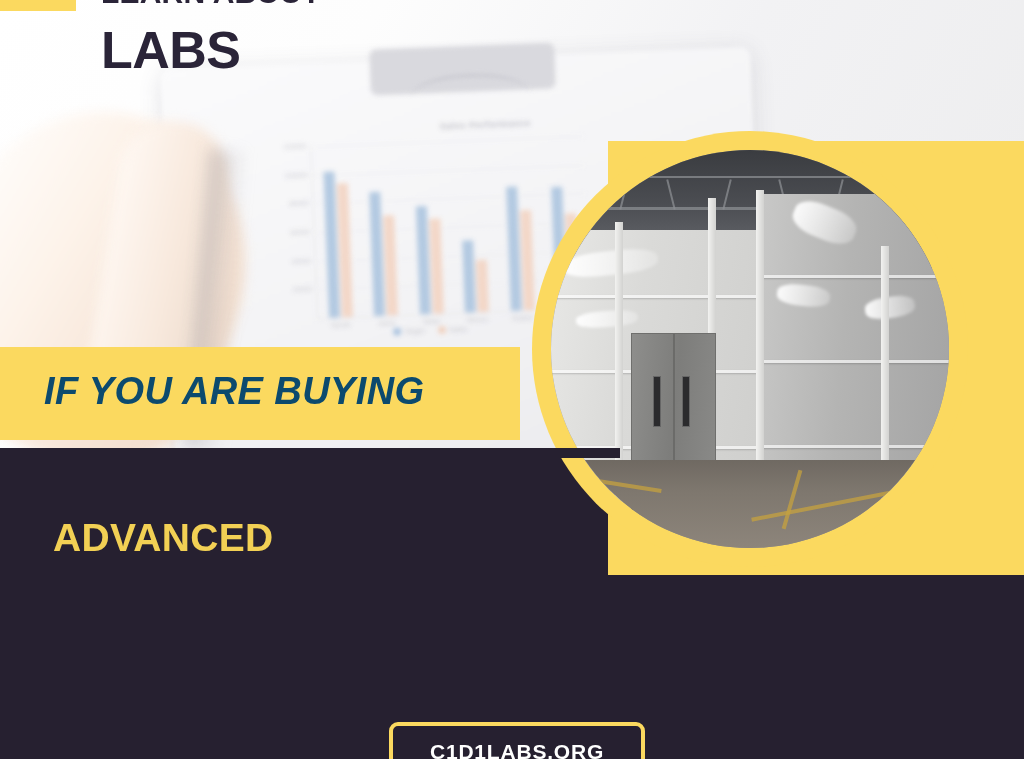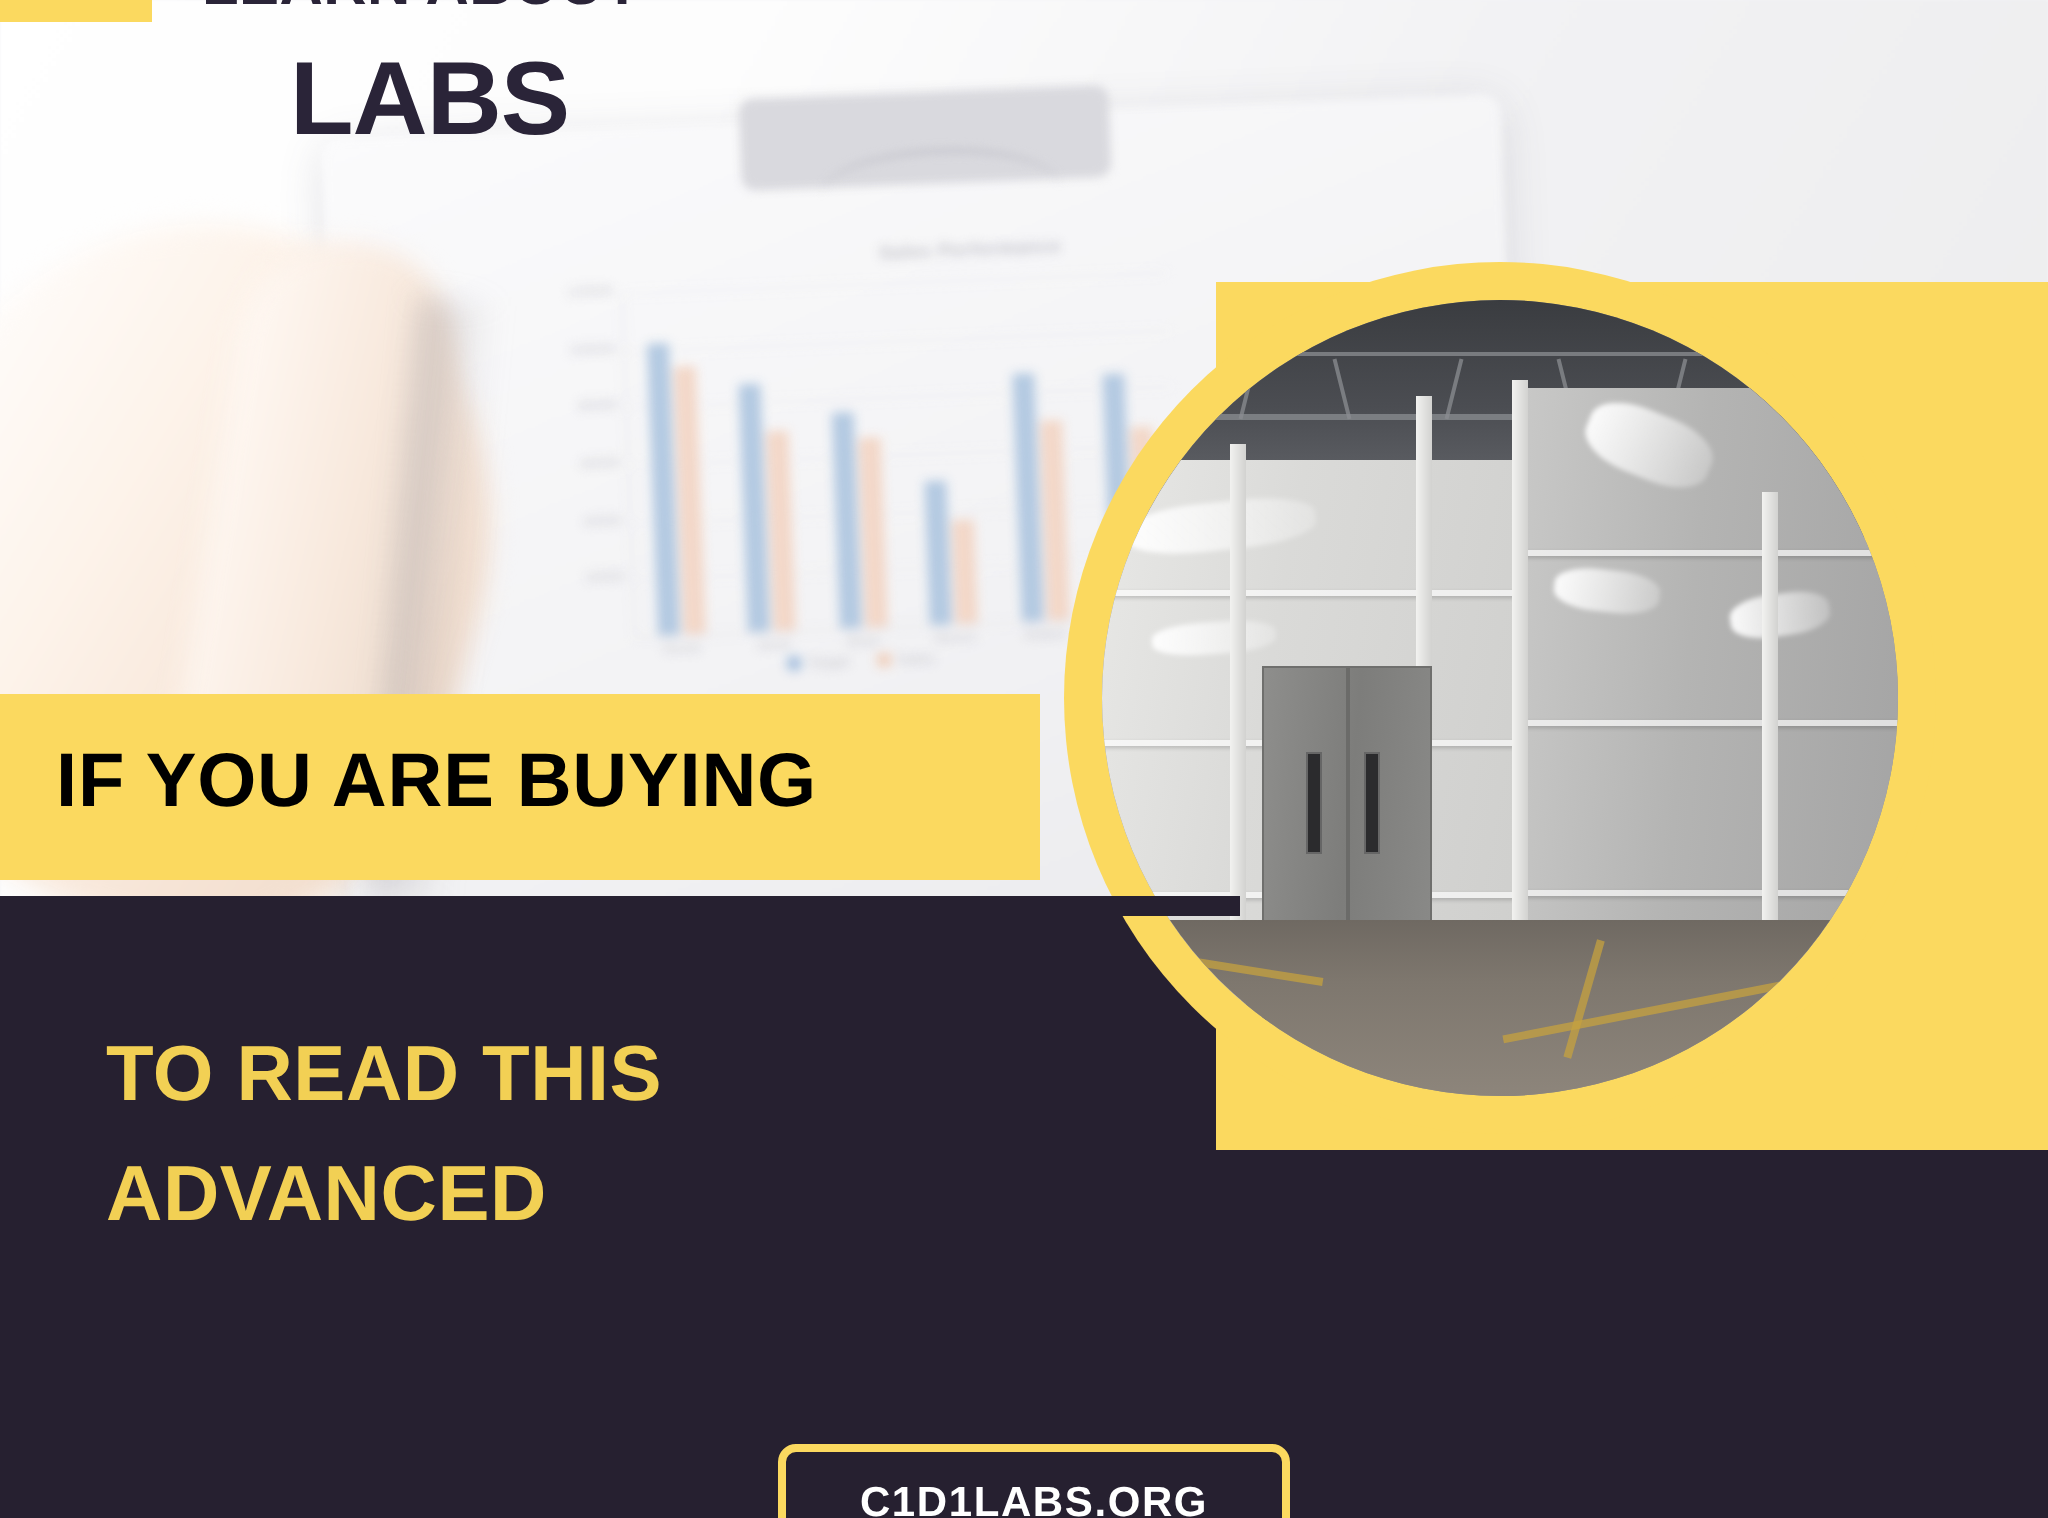--- a/index.html
+++ b/index.html
@@ -97,21 +97,21 @@
   
   .top-tab{position:absolute;left:0;top:0;width:76px;height:11px;background:#fbd95f;z-index:9;}
 
   
   .headline{
     position:absolute;left:101px;top:-22px;z-index:8;
     color:#2a2438;font-weight:800;letter-spacing:-0.5px;line-height:1.0;
   }
   .kicker{font-size:30px;font-weight:800;letter-spacing:.2px;display:block;}
   .h1{font-size:52px;display:block;margin-top:13px;white-space:nowrap;}
-  .h1b{font-size:52px;display:block;margin-top:16px;margin-left:44px;}
+  .h1b{font-size:52px;display:block;margin-top:16px;}
 
   
   .yellow-block{
     position:absolute;left:608px;top:141px;width:416px;height:434px;
     background:#fbd95f;z-index:3;
   }
 
   
   .circle-wrap{
     position:absolute;left:532px;top:131px;width:436px;height:436px;
@@ -153,22 +153,22 @@
     background:linear-gradient(180deg,#6f6962 0%,#7e776e 35%,#8d857b 100%);
   }
   .floor-line{position:absolute;background:#c5a13f;opacity:.75;}
 
   
   .banner{
     position:absolute;left:0;top:347px;width:520px;height:93px;
     background:#fbd95f;z-index:7;
   }
   .banner-text{
-    position:absolute;left:28px;top:23px;
-    font-size:38px;font-weight:700;color:#000000;letter-spacing:.4px;
+    position:absolute;left:44px;top:23px;
+    font-size:38px;font-weight:700;color:#0c4a6e;letter-spacing:.4px;font-style:italic;
   }
 
   
   .dark-panel{
     position:absolute;left:0;top:452px;width:1024px;height:307px;
     background:#262030;z-index:2;
   }
   .dark-wedge{
     position:absolute;left:0;top:448px;width:620px;height:10px;background:#262030;z-index:6;
   }
@@ -323,21 +323,20 @@
   </div>
 
   <div class="top-tab"></div>
 
   <div class="headline">
     <span class="kicker">LEARN ABOUT</span>
     <span class="h1b">LABS</span>
   </div>
 
   <div class="sub">
-    <div>TO READ THIS</div>
     <div>ADVANCED</div>
   </div>
 
   <div class="url-btn">
     <span class="url-txt">C1D1LABS.ORG</span>
   </div>
 
 </div>
 
 </body></html>

